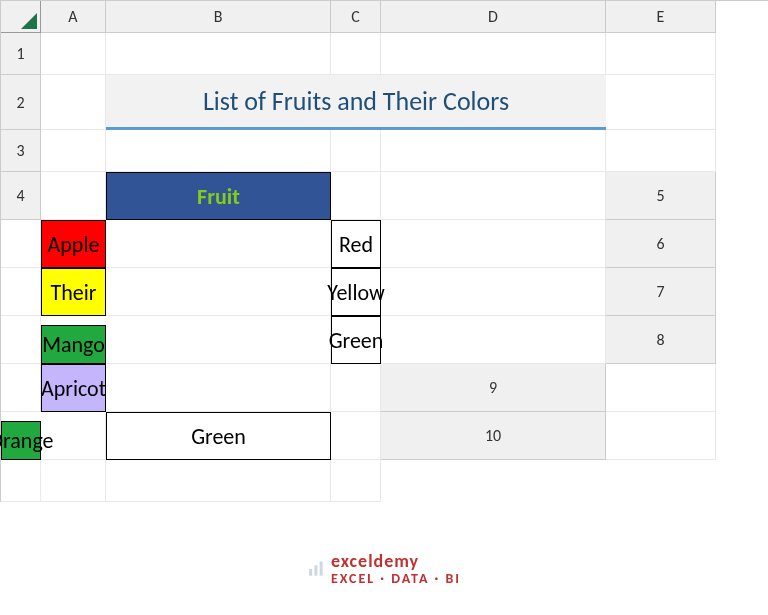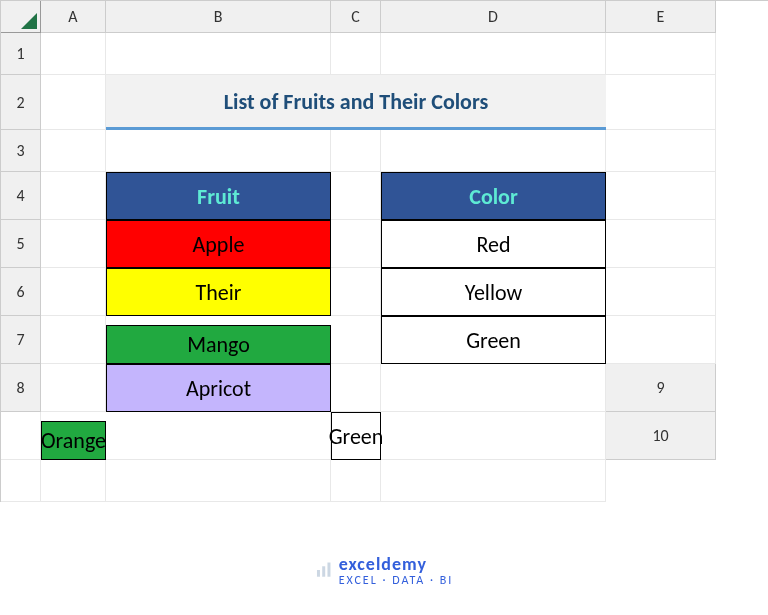--- a/index.html
+++ b/index.html
@@ -48,29 +48,29 @@
       border-bottom: 1px solid #e8e8e8;
       display: flex;
       align-items: center;
       justify-content: center;
       font-size: 22px;
     }
     .title {
       background: #f2f2f2;
       border-bottom: 3px solid #5b9bd5;
       color: #1f4e79;
-      font-weight: bold;
-      font-size: 22px;
+      font-weight: normal;
+      font-size: 26px;
       display: flex;
       align-items: center;
       justify-content: center;
     }
     .tblhdr {
       background: #305496;
-      color: #5eead4;
+      color: #84cc16;
       font-weight: bold;
       border: 1px solid #000;
       display: flex;
       align-items: center;
       justify-content: center;
       font-size: 22px;
     }
     .tblcell {
       border: 1px solid #000;
       display: flex;
@@ -79,35 +79,36 @@
       font-size: 22px;
     }
     .bg-red { background: #ff0000; }
     .bg-yellow { background: #ffff00; }
     .bg-green { background: #21a940; margin-top: 9px; }
     .bg-orange { background: #c4b5fd; }
     .watermark {
       position: absolute;
       bottom: 28px; left: 50%;
       transform: translateX(-50%);
-      color: #1d4ed8;
+      color: #b91c1c;
       font-size: 18px;
       letter-spacing: 1px;
       display: flex;
       align-items: center;
       gap: 6px;
       opacity: 0.9;
     }
     .watermark .logo {
       font-weight: bold;
     }
     .watermark .sub {
-      font-size: 12px;
+      font-size: 14px;
       letter-spacing: 2px;
       margin-top: -2px;
+      font-weight: bold;
     }
     .wm-col { display: flex; flex-direction: column; align-items: flex-start; }
   </style>
 </head>
 <body>
 
 <div class="sheet">
   <div class="corner"></div>
   <div class="hdr">A</div>
   <div class="hdr">B</div>
@@ -131,21 +132,20 @@
   <div class="cell"></div>
   <div class="cell"></div>
   <div class="cell"></div>
   <div class="cell"></div>
   <div class="cell"></div>
 
   <div class="hdr">4</div>
   <div class="cell"></div>
   <div class="tblhdr">Fruit</div>
   <div class="cell"></div>
-  <div class="tblhdr">Color</div>
   <div class="cell"></div>
 
   <div class="hdr">5</div>
   <div class="cell"></div>
   <div class="tblcell bg-red">Apple</div>
   <div class="cell"></div>
   <div class="tblcell">Red</div>
   <div class="cell"></div>
 
   <div class="hdr">6</div>

